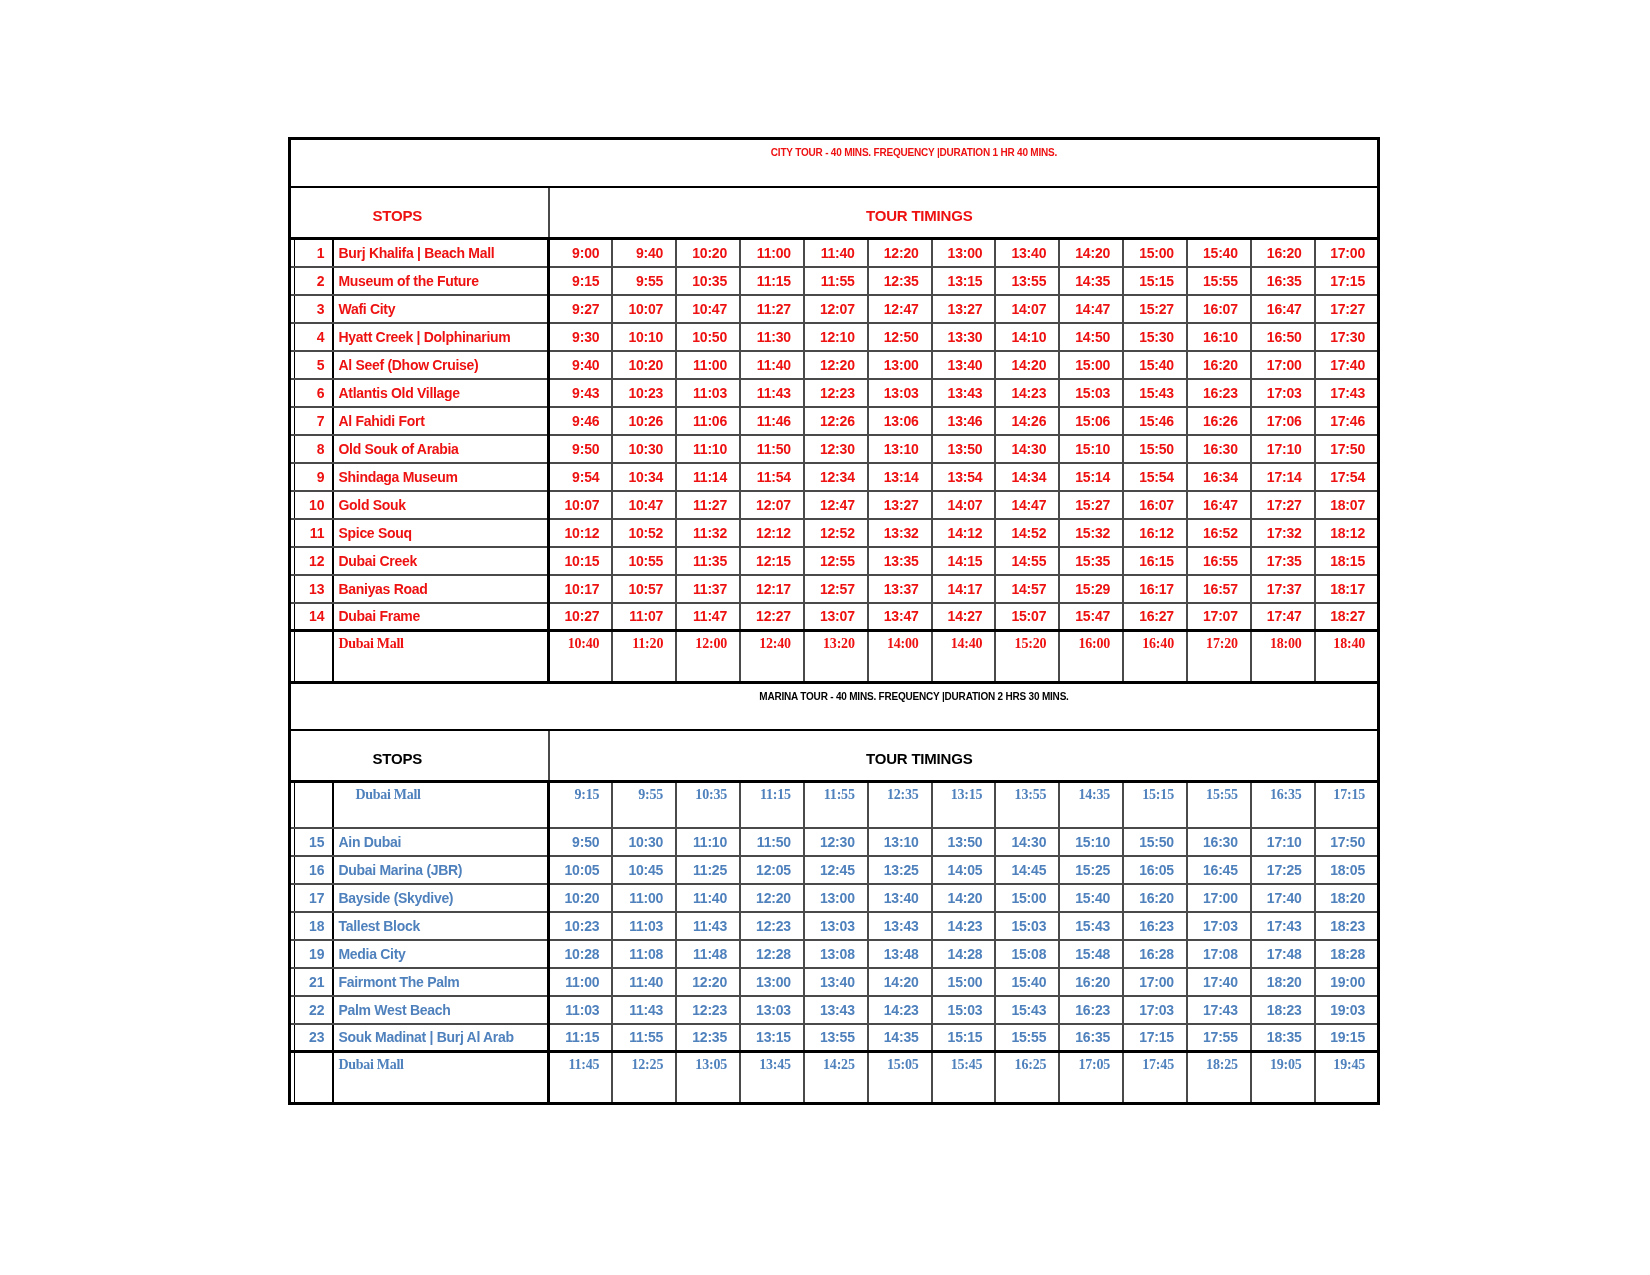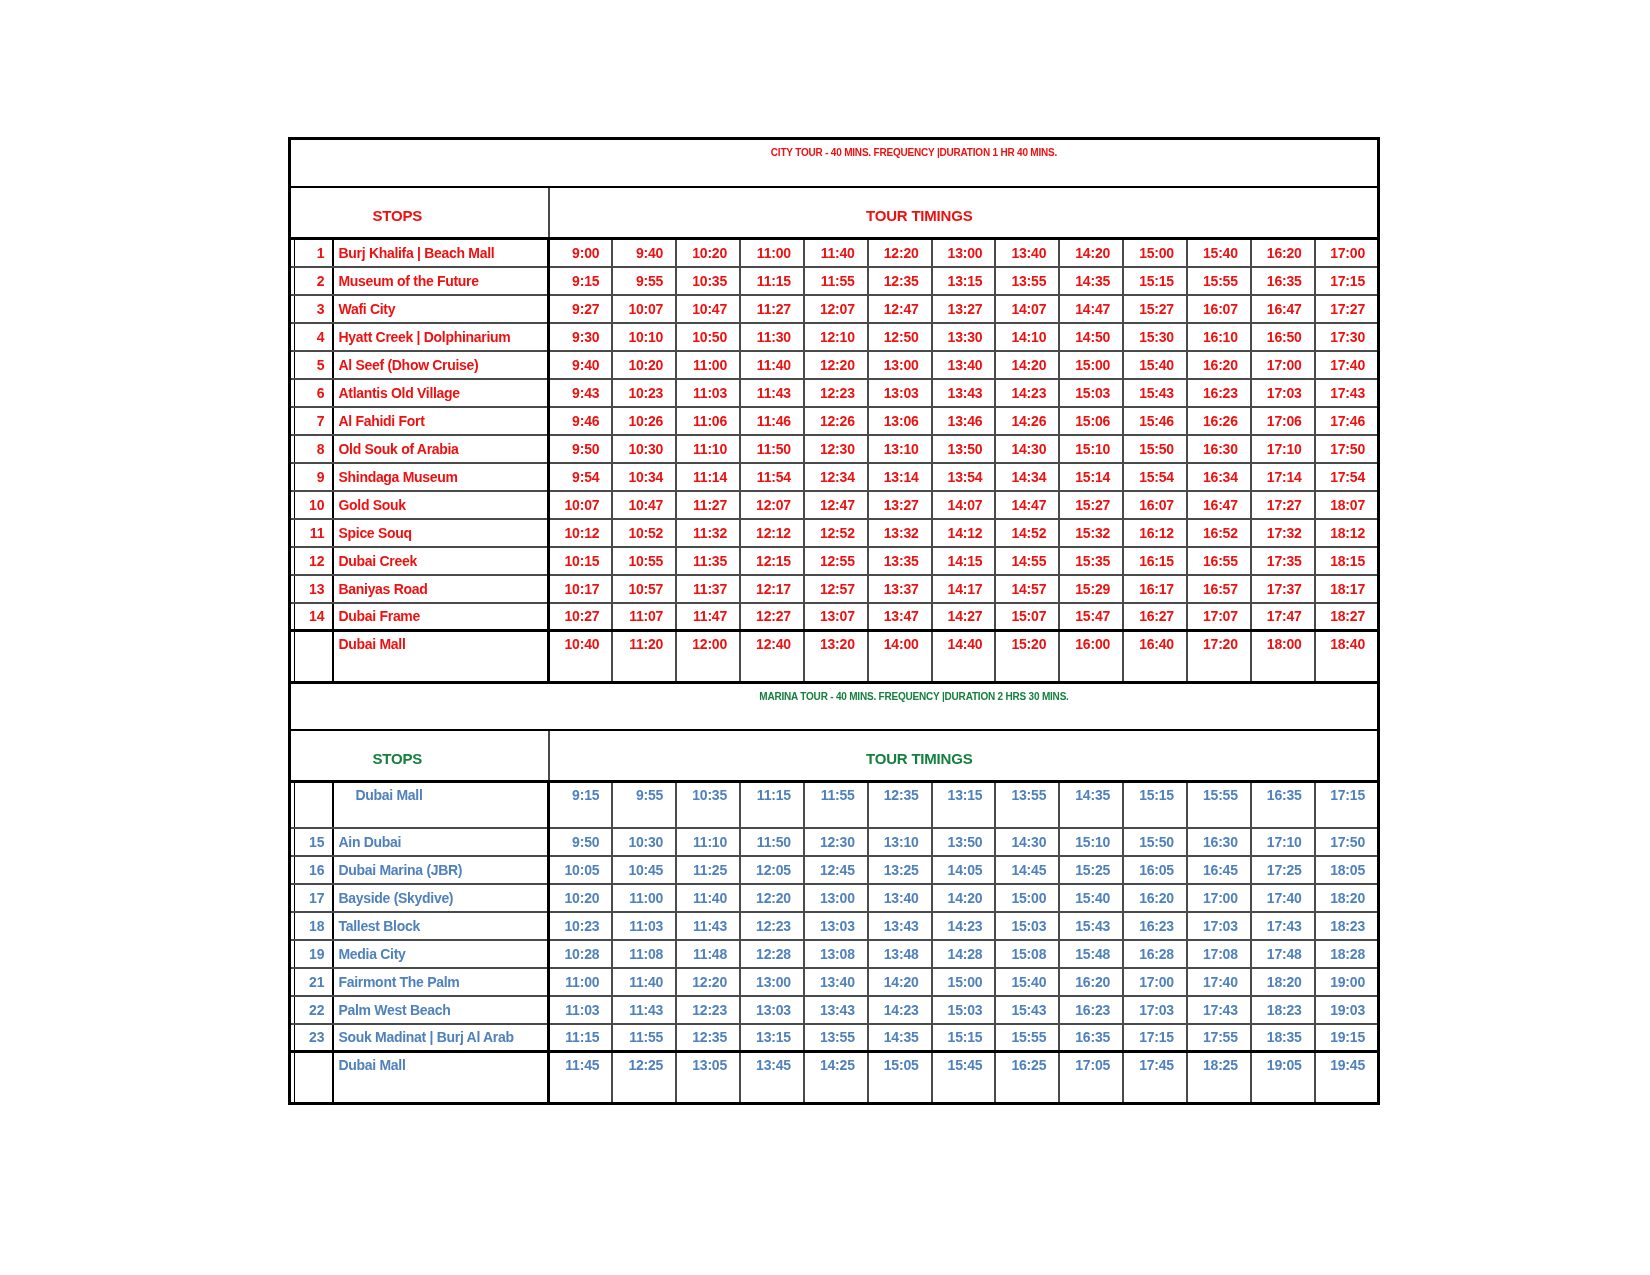--- a/index.html
+++ b/index.html
@@ -26,21 +26,21 @@
   tbody.first tr.title-row td { border-top:none; }
   
   tr.header-row td {
     border-bottom:3px solid #000; text-align:center;
     vertical-align:top; padding-top:19px; font-size:15px; letter-spacing:-0.2px;
   }
   td.h-stops  { padding-right:44px; }
   td.h-timings{ padding-right:88px; border-left:2px solid #000; }
   
   tr.data-row { height:28px; }
-  tr.tall-row td { vertical-align:top; padding-top:4px; border-top:3px solid #000; }
+  tr.tall-row td { vertical-align:top; padding-top:4px; border-top:3px solid #000;font-family:Liberation Serif, serif; }
   tbody[data-rows-for="1"] tr.tall-row:first-child { height:46px; }
   tbody[data-rows-for="1"] tr.tall-row:first-child td { border-top:none; }
   tr.tall-row { height:52px; }
   td.c-num {
     text-align:right; padding-right:7px; font-size:14px;
     border-right-color:#000;
     box-shadow: inset 3px 0 0 #fff, inset 4px 0 0 #000;
   }
   td.c-name {
     text-align:left; padding-left:5px; font-size:14px; letter-spacing:-0.3px;
@@ -333,21 +333,21 @@
             <td class="c-time">14:40</td>
             <td class="c-time">15:20</td>
             <td class="c-time">16:00</td>
             <td class="c-time">16:40</td>
             <td class="c-time">17:20</td>
             <td class="c-time">18:00</td>
             <td class="c-time">18:40</td>
           </tr>
         </tbody>
 
-      <tbody style="color: #15803d;">
+      <tbody style="color: #000000;">
         <tr class="title-row" style="height:47px">
           <td colspan="15">MARINA TOUR - 40 MINS. FREQUENCY |DURATION 2 HRS 30 MINS.</td>
         </tr>
         <tr class="header-row" style="height:52px">
           <td colspan="2" class="h-stops">STOPS</td>
           <td colspan="13" class="h-timings">TOUR TIMINGS</td>
         </tr>
       </tbody>
       <tbody data-rows-for="1" style="color: rgb(79, 129, 189);">
           <tr class="tall-row">

